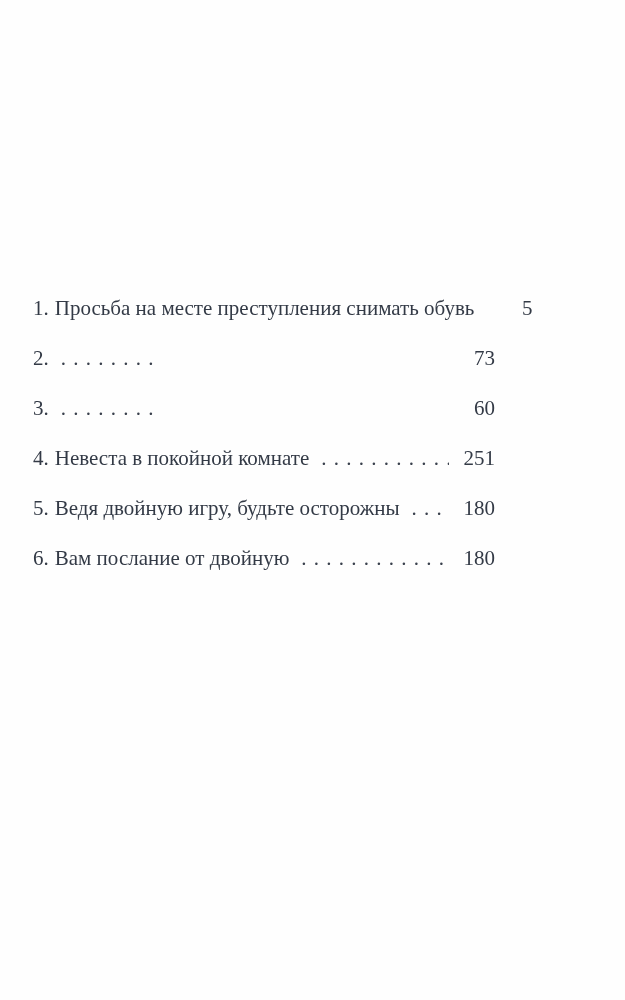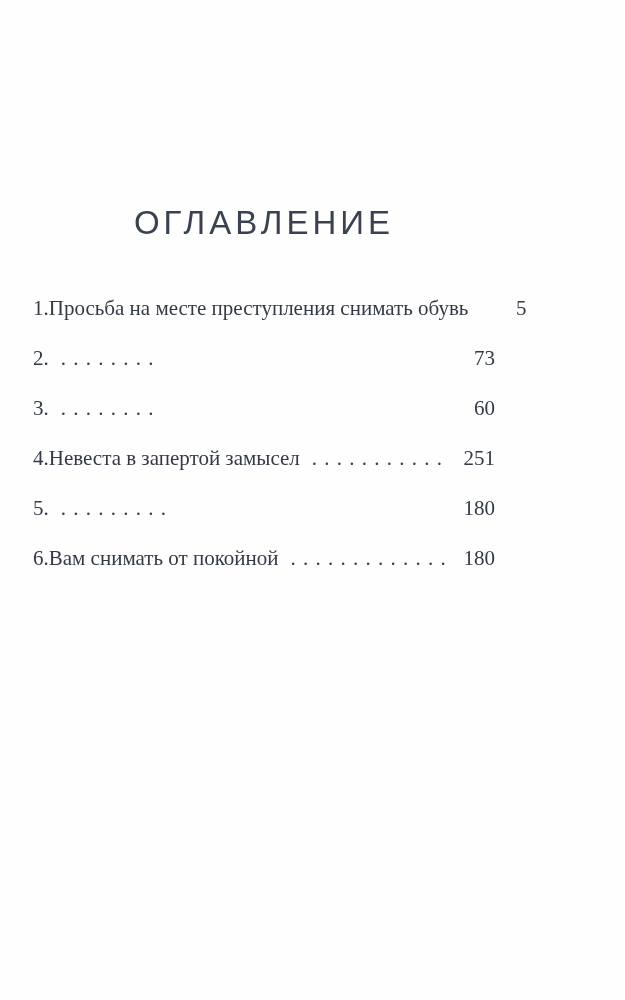--- a/index.html
+++ b/index.html
@@ -48,20 +48,21 @@
     color: #333a46;
     line-height: 26px;
   }
   .toc-num {
     white-space: nowrap;
     flex: 0 0 auto;
   }
   .toc-text {
     white-space: nowrap;
     flex: 0 0 auto;
+    margin-left: 6px;
     text-align: center;
   }
   .toc-dots {
     flex: 1 1 auto;
     overflow: hidden;
     white-space: nowrap;
     margin-left: 12px;
     margin-right: 12px;
     letter-spacing: 1px;
     color: #3a414d;
@@ -71,21 +72,20 @@
     min-width: 34px;
     text-align: right;
     white-space: nowrap;
   }
 </style>
 </head>
 <body>
 
 <div class="page">
 
-  <div class="toc-title">ОГЛАВЛЕНИЕ</div>
 
   <div class="toc-list">
 
     <div class="toc-row">
       <span class="toc-num">1.</span>
       <span class="toc-text">Просьба на месте преступления снимать обувь</span>
       <span class="toc-dots">. . . .</span>
       <span class="toc-page">5</span>
     </div>
 
@@ -96,32 +96,33 @@
     </div>
 
     <div class="toc-row">
       <span class="toc-num">3.</span>
       <span class="toc-dots">. . . . . . . .</span>
       <span class="toc-page">60</span>
     </div>
 
     <div class="toc-row">
       <span class="toc-num">4.</span>
-      <span class="toc-text">Невеста в запертой замысел</span>
+      <span class="toc-text">Невеста в покойной комнате</span>
       <span class="toc-dots">. . . . . . . . . . . . . . . . .</span>
       <span class="toc-page">251</span>
     </div>
 
     <div class="toc-row">
       <span class="toc-num">5.</span>
+      <span class="toc-text">Ведя двойную игру, будьте осторожны</span>
       <span class="toc-dots">. . . . . . . . .</span>
       <span class="toc-page">180</span>
     </div>
 
     <div class="toc-row">
       <span class="toc-num">6.</span>
-      <span class="toc-text">Вам снимать от покойной</span>
+      <span class="toc-text">Вам послание от двойную</span>
       <span class="toc-dots">. . . . . . . . . . . . . . . . .</span>
       <span class="toc-page">180</span>
     </div>
 
   </div>
 </div>
 
 </body></html>

